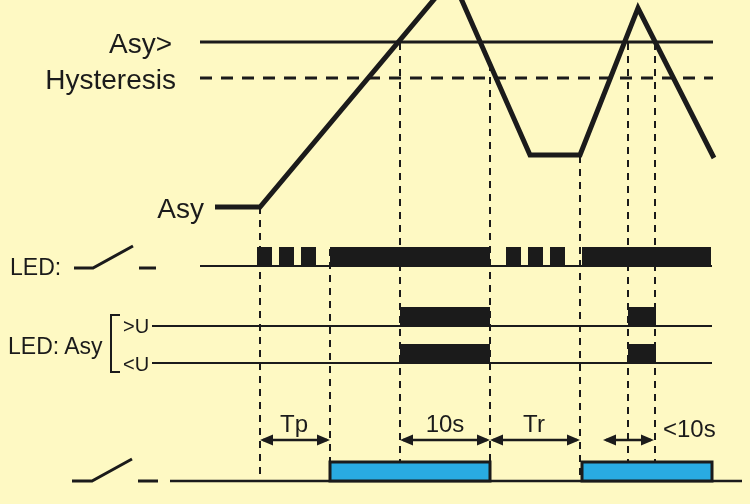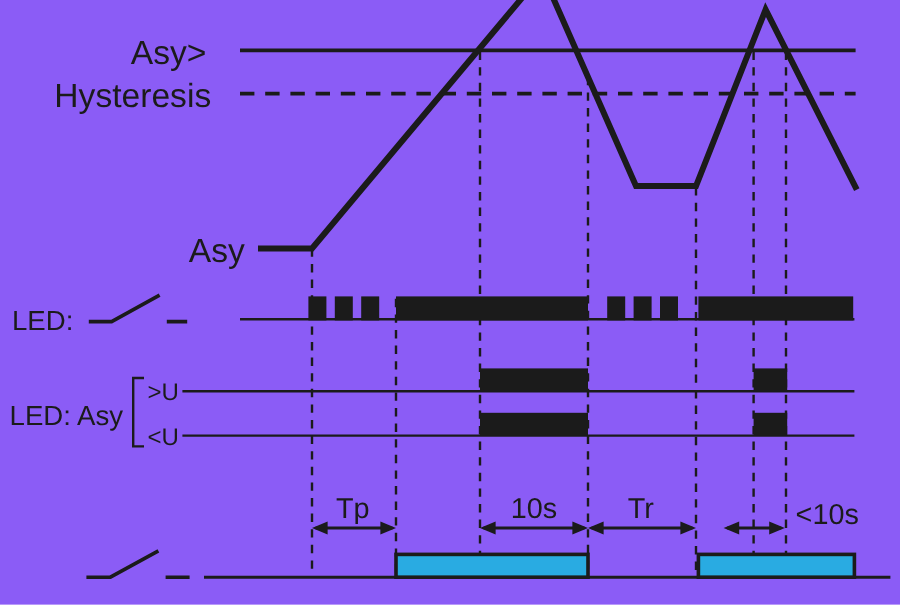--- a/index.html
+++ b/index.html
@@ -1,19 +1,19 @@
 <!DOCTYPE html>
 <html><head>
 <meta charset="utf-8">
 <style>
   html,body{margin:0;padding:0;background:#ffffff;}
   .stage{
     position:relative;
     width:750px;height:504px;
-    background:#8b5cf6;
+    background:#fef9c3;
     overflow:hidden;
     font-family:"Liberation Sans", sans-serif;
   }
   svg{display:block;}
   .ink{stroke:#1b1b1b;}
   .t2{stroke-width:2;}
   .t25{stroke-width:2.5;}
   .t3{stroke-width:3;}
   .t5{stroke-width:5;}
   .nofill{fill:none;}

